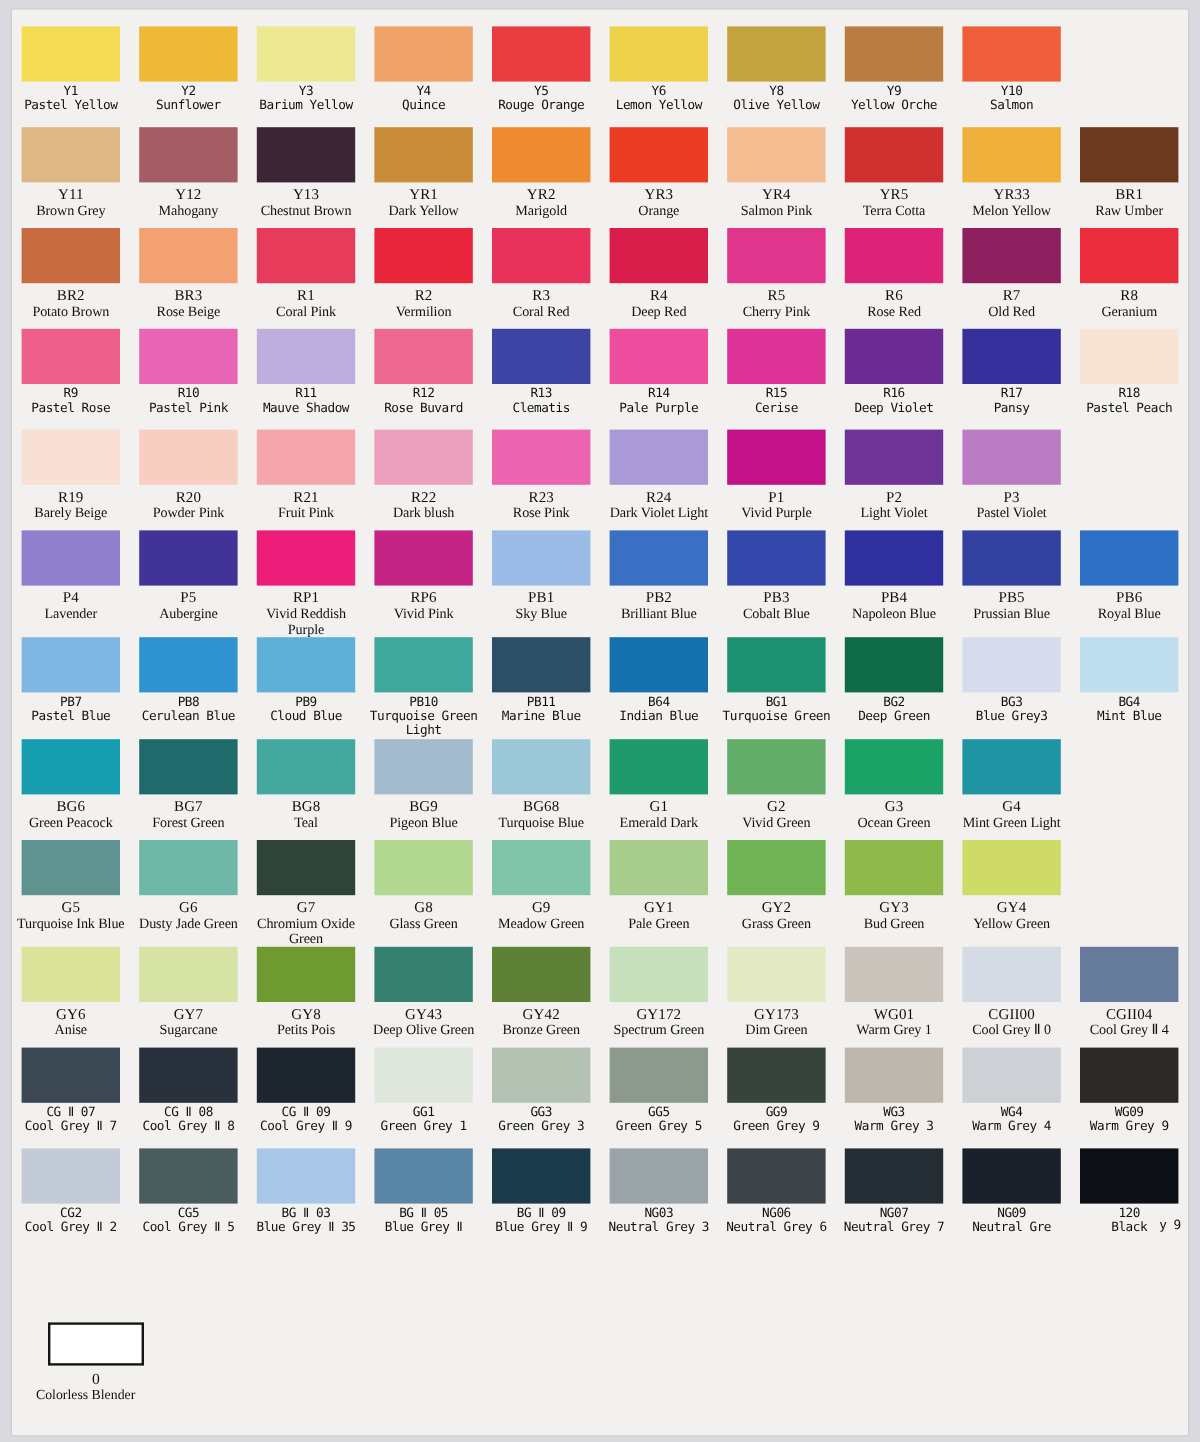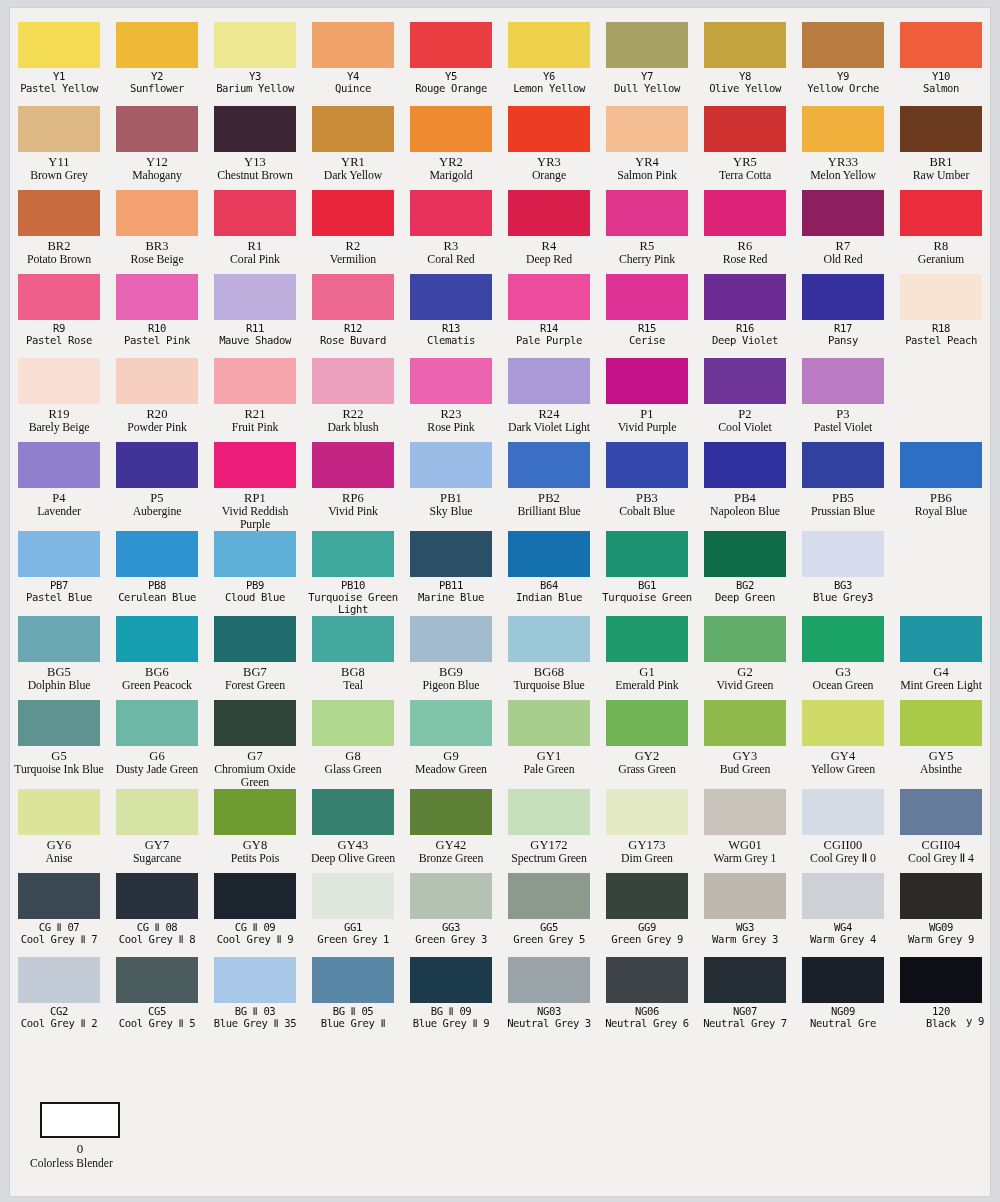--- a/index.html
+++ b/index.html
@@ -154,29 +154,20 @@
           <div class="swatch-wrap">
             <div class="swatch" style="background: rgb(239, 210, 76);"></div>
           </div>
           <div class="labels mono">
             <span class="code">Y6</span>
             <span class="name">Lemon Yellow</span>
           </div>
         </div>
         <div class="cell">
           <div class="swatch-wrap">
-            <div class="swatch" style="background: rgb(168, 161, 100);"></div>
-          </div>
-          <div class="labels mono">
-            <span class="code">Y7</span>
-            <span class="name">Dull Yellow</span>
-          </div>
-        </div>
-        <div class="cell">
-          <div class="swatch-wrap">
             <div class="swatch" style="background: rgb(194, 163, 61);"></div>
           </div>
           <div class="labels mono">
             <span class="code">Y8</span>
             <span class="name">Olive Yellow</span>
           </div>
         </div>
         <div class="cell">
           <div class="swatch-wrap">
             <div class="swatch" style="background: rgb(185, 124, 65);"></div>
@@ -535,21 +526,21 @@
             <span class="code">P1</span>
             <span class="name">Vivid Purple</span>
           </div>
         </div>
         <div class="cell">
           <div class="swatch-wrap">
             <div class="swatch" style="background: rgb(111, 52, 151);"></div>
           </div>
           <div class="labels">
             <span class="code">P2</span>
-            <span class="name">Cool Violet</span>
+            <span class="name">Light Violet</span>
           </div>
         </div>
         <div class="cell">
           <div class="swatch-wrap">
             <div class="swatch" style="background: rgb(187, 124, 195);"></div>
           </div>
           <div class="labels">
             <span class="code">P3</span>
             <span class="name">Pastel Violet</span>
           </div>
@@ -722,33 +713,33 @@
         </div>
         <div class="cell">
           <div class="swatch-wrap">
             <div class="swatch" style="background: rgb(215, 220, 237);"></div>
           </div>
           <div class="labels mono">
             <span class="code">BG3</span>
             <span class="name">Blue Grey3</span>
           </div>
         </div>
+        <div class="cell">
+          <div class="swatch-wrap">
+            <div class="swatch" style="background: rgb(192, 223, 238);"></div>
+          </div>
+          <div class="labels mono">
+            <span class="code">BG4</span>
+            <span class="name">Mint Blue</span>
+          </div>
+        </div>
       </div>
       <div class="row r-tall">
         <div class="cell">
           <div class="swatch-wrap">
-            <div class="swatch" style="background: rgb(107, 168, 180);"></div>
-          </div>
-          <div class="labels">
-            <span class="code">BG5</span>
-            <span class="name">Dolphin Blue</span>
-          </div>
-        </div>
-        <div class="cell">
-          <div class="swatch-wrap">
             <div class="swatch" style="background: rgb(22, 158, 176);"></div>
           </div>
           <div class="labels">
             <span class="code">BG6</span>
             <span class="name">Green Peacock</span>
           </div>
         </div>
         <div class="cell">
           <div class="swatch-wrap">
             <div class="swatch" style="background: rgb(31, 107, 108);"></div>
@@ -784,21 +775,21 @@
             <span class="code">BG68</span>
             <span class="name">Turquoise Blue</span>
           </div>
         </div>
         <div class="cell">
           <div class="swatch-wrap">
             <div class="swatch" style="background: rgb(31, 154, 109);"></div>
           </div>
           <div class="labels">
             <span class="code">G1</span>
-            <span class="name">Emerald Pink</span>
+            <span class="name">Emerald Dark</span>
           </div>
         </div>
         <div class="cell">
           <div class="swatch-wrap">
             <div class="swatch" style="background: rgb(99, 173, 106);"></div>
           </div>
           <div class="labels">
             <span class="code">G2</span>
             <span class="name">Vivid Green</span>
           </div>
@@ -895,29 +886,20 @@
             <span class="name">Bud Green</span>
           </div>
         </div>
         <div class="cell">
           <div class="swatch-wrap">
             <div class="swatch" style="background: rgb(206, 219, 102);"></div>
           </div>
           <div class="labels">
             <span class="code">GY4</span>
             <span class="name">Yellow Green</span>
-          </div>
-        </div>
-        <div class="cell">
-          <div class="swatch-wrap">
-            <div class="swatch" style="background: rgb(169, 201, 73);"></div>
-          </div>
-          <div class="labels">
-            <span class="code">GY5</span>
-            <span class="name">Absinthe</span>
           </div>
         </div>
       </div>
       <div class="row r-tall">
         <div class="cell">
           <div class="swatch-wrap">
             <div class="swatch" style="background: rgb(220, 228, 155);"></div>
           </div>
           <div class="labels">
             <span class="code">GY6</span>

